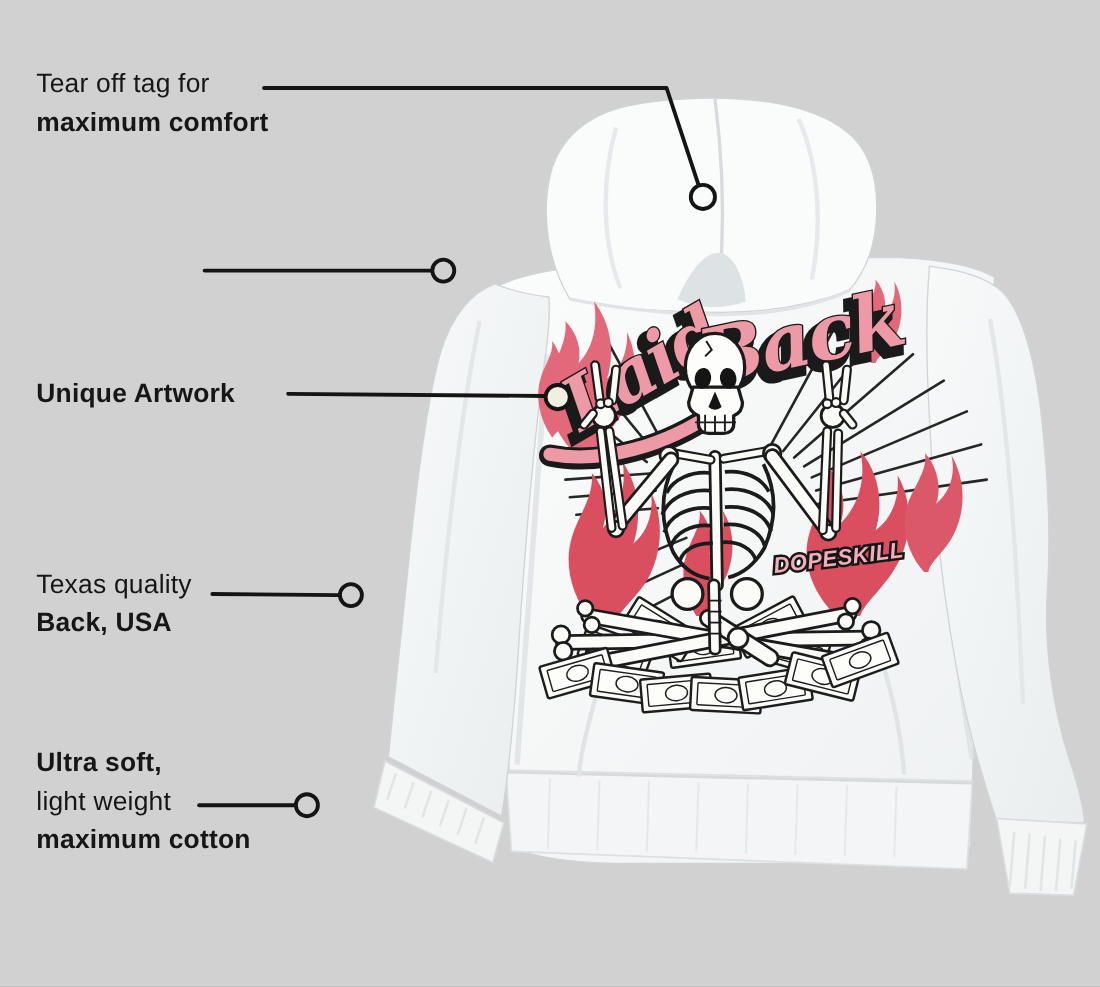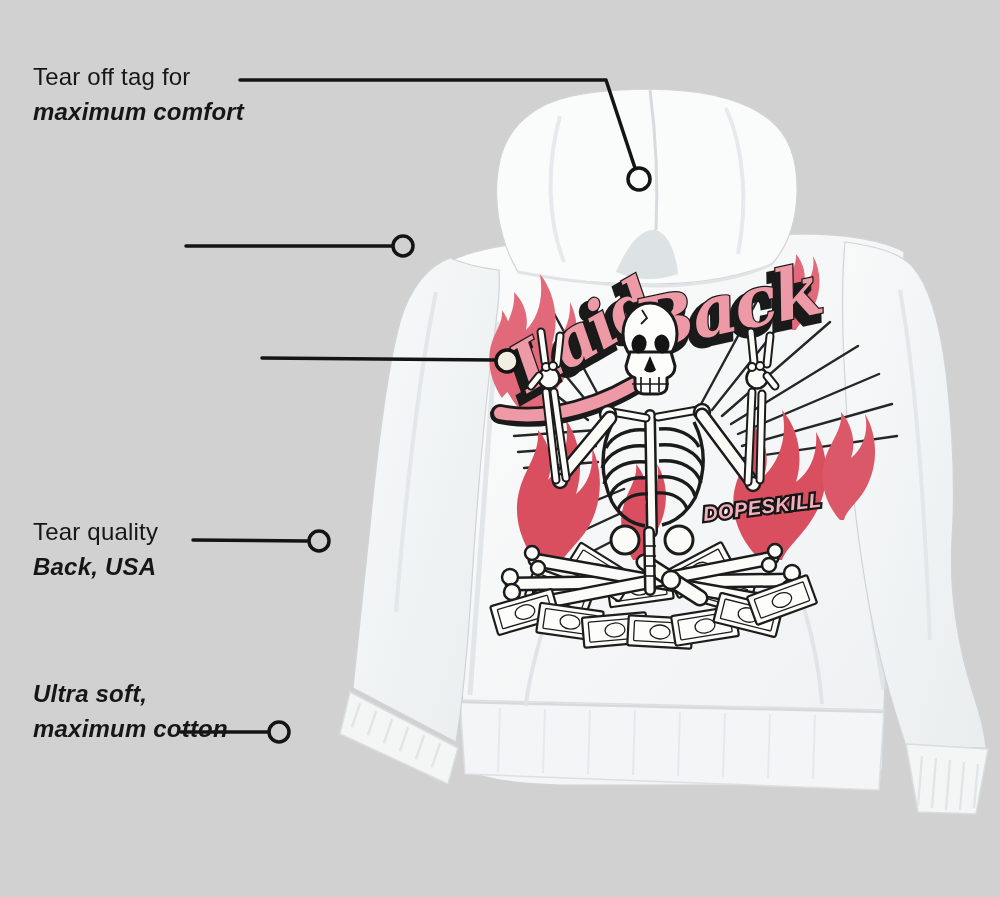--- a/index.html
+++ b/index.html
@@ -1,20 +1,20 @@
 <!DOCTYPE html>
 <html><head>
 <meta charset="utf-8">
 <style>
   html,body{margin:0;padding:0;}
   body{background:#9a9a9a;font-family:"Liberation Sans",sans-serif;}
   .stage{position:relative;width:1000px;height:897px;background:#d1d1d1;overflow:hidden;}
   .stage svg{position:absolute;left:0;top:0;}
   .callout{position:absolute;left:33px;font-size:24px;line-height:35px;color:#161616;letter-spacing:.2px;white-space:nowrap;}
-  .callout .b{font-weight:bold;font-style:italic;}
+  .callout .b{font-weight:bold;}
   .script{font-family:"DejaVu Serif",serif;font-style:italic;font-weight:bold;letter-spacing:-2px;}
   .brandfont{font-family:"Liberation Sans",sans-serif;font-style:italic;font-weight:bold;letter-spacing:.5px;}
 </style>
 </head>
 <body>
 
 <div class="stage">
 
 <svg width="1000" height="897" viewBox="0 0 1000 897">
   <defs>
@@ -304,24 +304,28 @@
     <circle cx="279" cy="732" r="10"></circle>
   </g>
 </svg>
 
   <div class="callout" style="top:59px">
     <div><span>Tear off tag for</span></div>
     <div><span class="b">maximum comfort</span></div>
   </div>
 
 
+  <div class="callout" style="top:340px">
+    <div><span class="b">Unique Artwork</span></div>
+  </div>
 
   <div class="callout" style="top:514px">
-    <div><span>Tear quality</span></div>
+    <div><span>Texas quality</span></div>
     <div><span class="b">Back, USA</span></div>
   </div>
 
   <div class="callout" style="top:676px">
     <div><span class="b">Ultra soft,</span></div>
+    <div><span>light weight</span></div>
     <div><span class="b">maximum cotton</span></div>
   </div>
 
 </div>
 
 </body></html>

